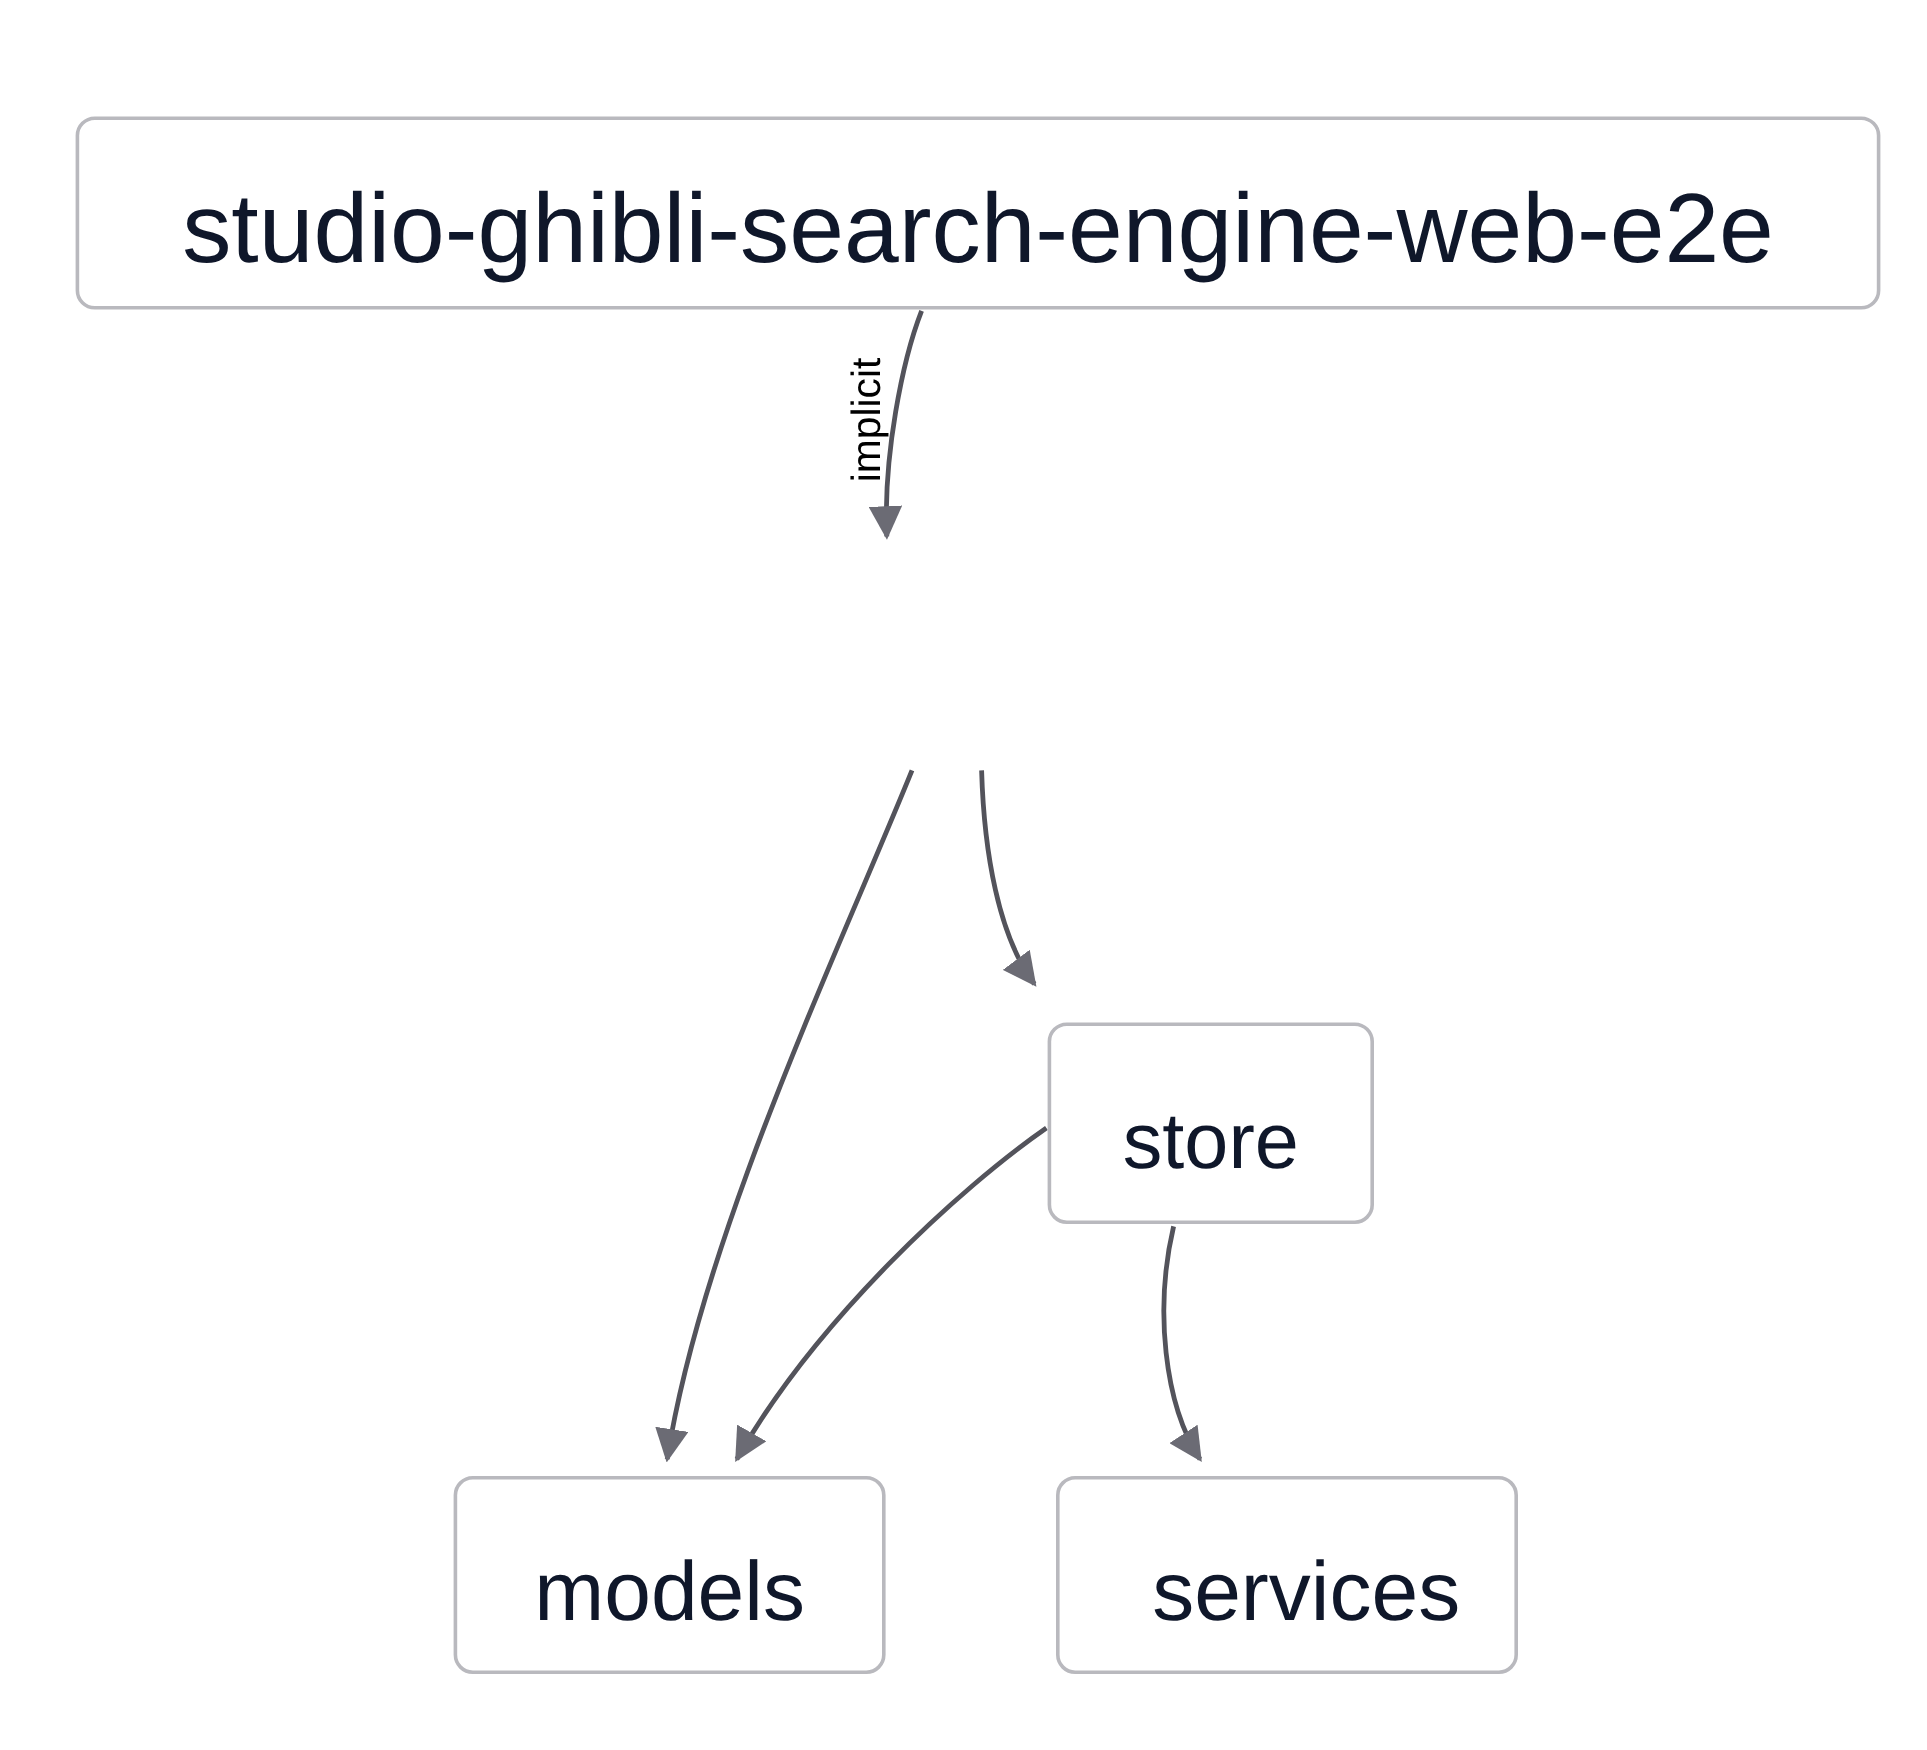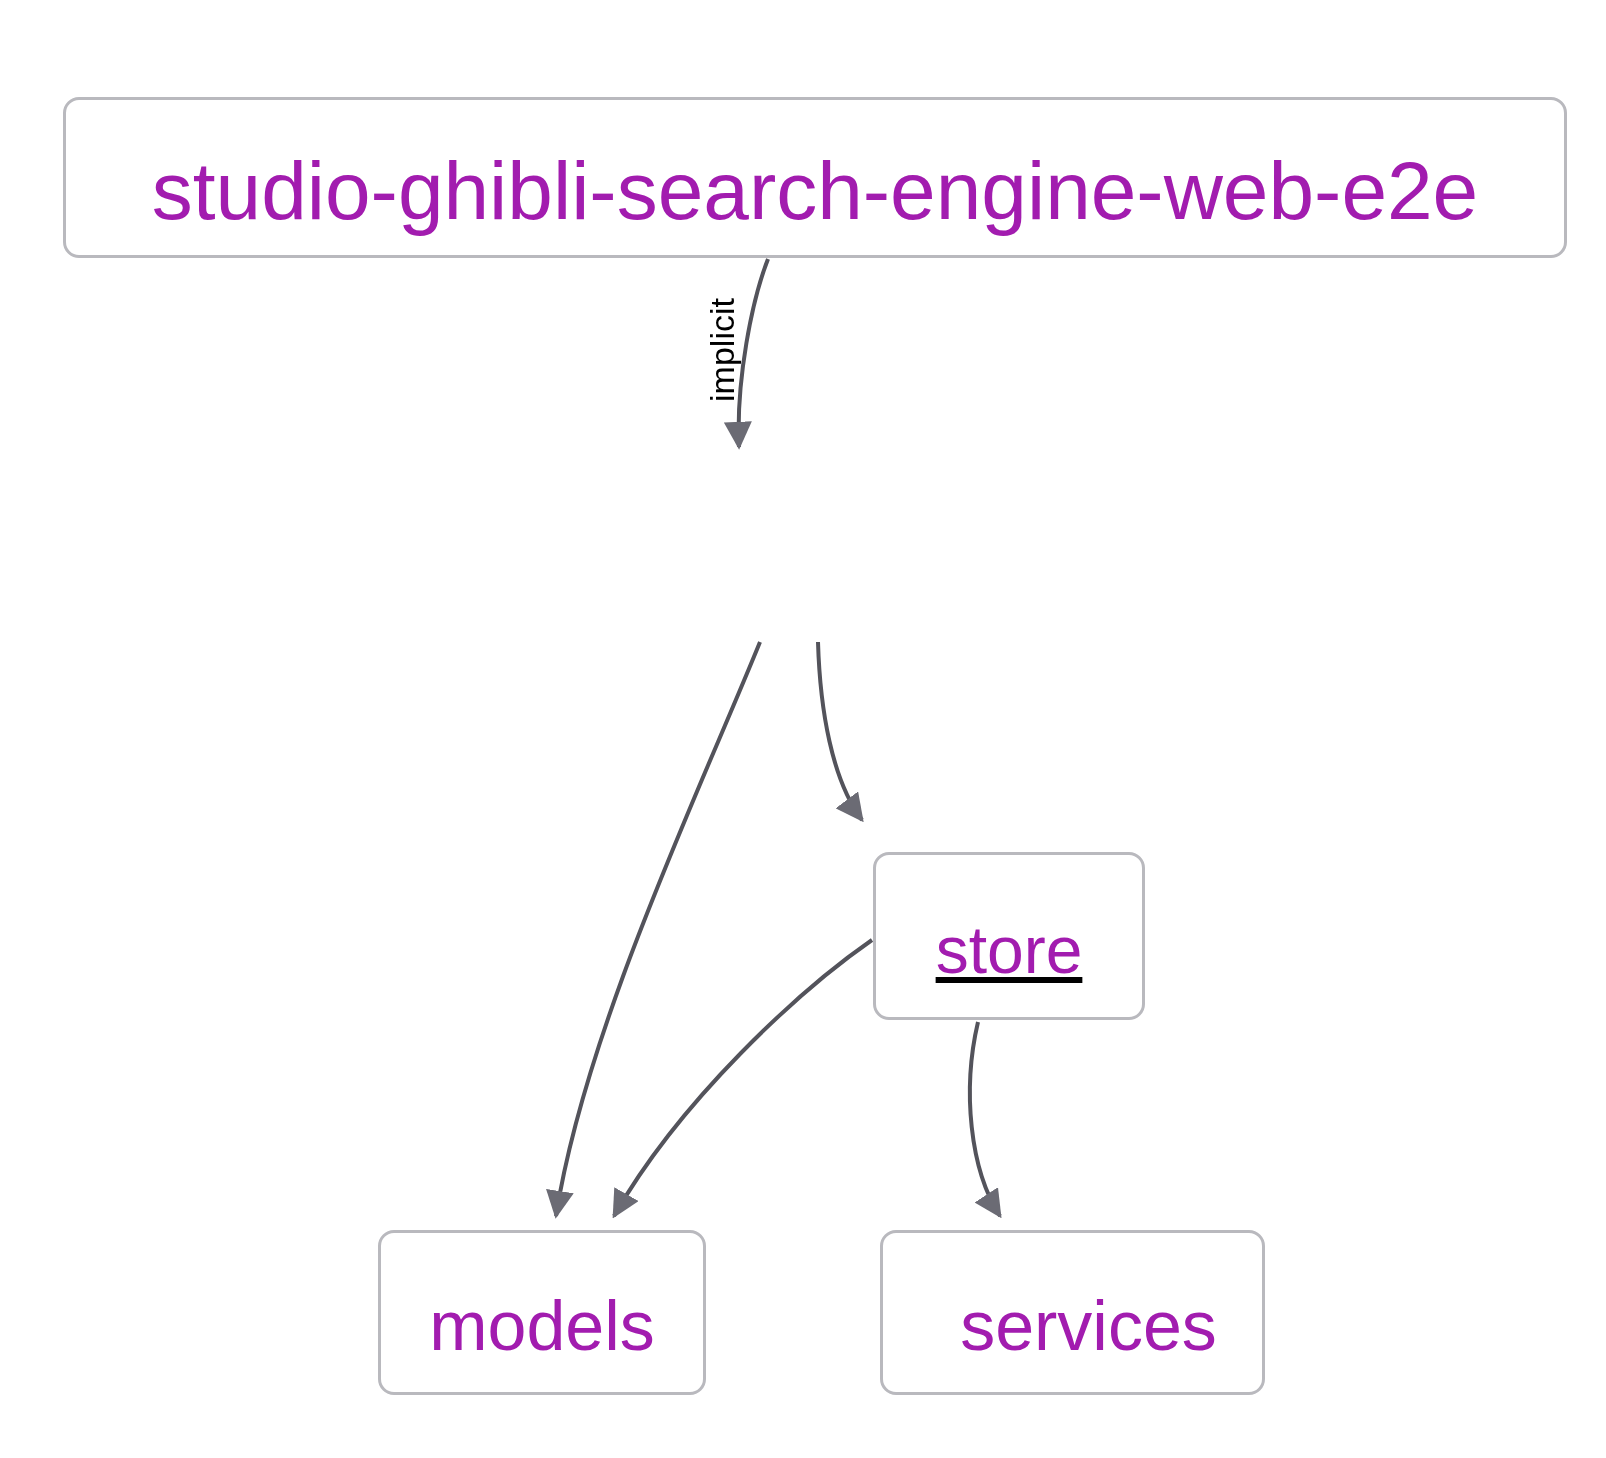--- a/index.html
+++ b/index.html
@@ -29,32 +29,32 @@
     box-sizing: border-box;
     background: #ffffff;
     border: 3px solid #b9b9be;
     border-radius: 14px;
     display: flex;
     align-items: center;
     justify-content: center;
     z-index: 2;
   }
   .graph-node .node-label {
-    color: #a21caf;
+    color: #0f172a;
     font-family: "Liberation Sans", sans-serif;
     line-height: 1;
     white-space: nowrap;
     user-select: none;
     margin-top: 27px;
   }
   
   #node-web-e2e      { left: 63px;  top: 97px;   width: 1504px; height: 161px; border-radius: 16px; }
   #node-web          { left: 155px; top: 475px;  width: 1323px; height: 165px; border-radius: 16px; }
-  #node-store        { left: 873px; top: 852px;  width: 272px;  height: 168px; border-radius: 16px; text-decoration: underline; }
-  #node-models       { left: 378px; top: 1230px; width: 328px;  height: 165px; border-radius: 16px; }
+  #node-store        { left: 873px; top: 852px;  width: 272px;  height: 168px; border-radius: 16px; }
+  #node-models       { left: 378px; top: 1230px; width: 360px;  height: 165px; border-radius: 16px; }
   #node-services     { left: 880px; top: 1230px; width: 385px;  height: 165px; border-radius: 16px; padding-left: 32px; }
 
   #node-web-e2e  .node-label { font-size: 82px; }
   #node-web      .node-label { font-size: 78px; }
   #node-store    .node-label { font-size: 66px; }
   #node-models   .node-label { font-size: 70px; }
   #node-services .node-label { font-size: 70px; }
 
   .edge-label {
     position: absolute;

